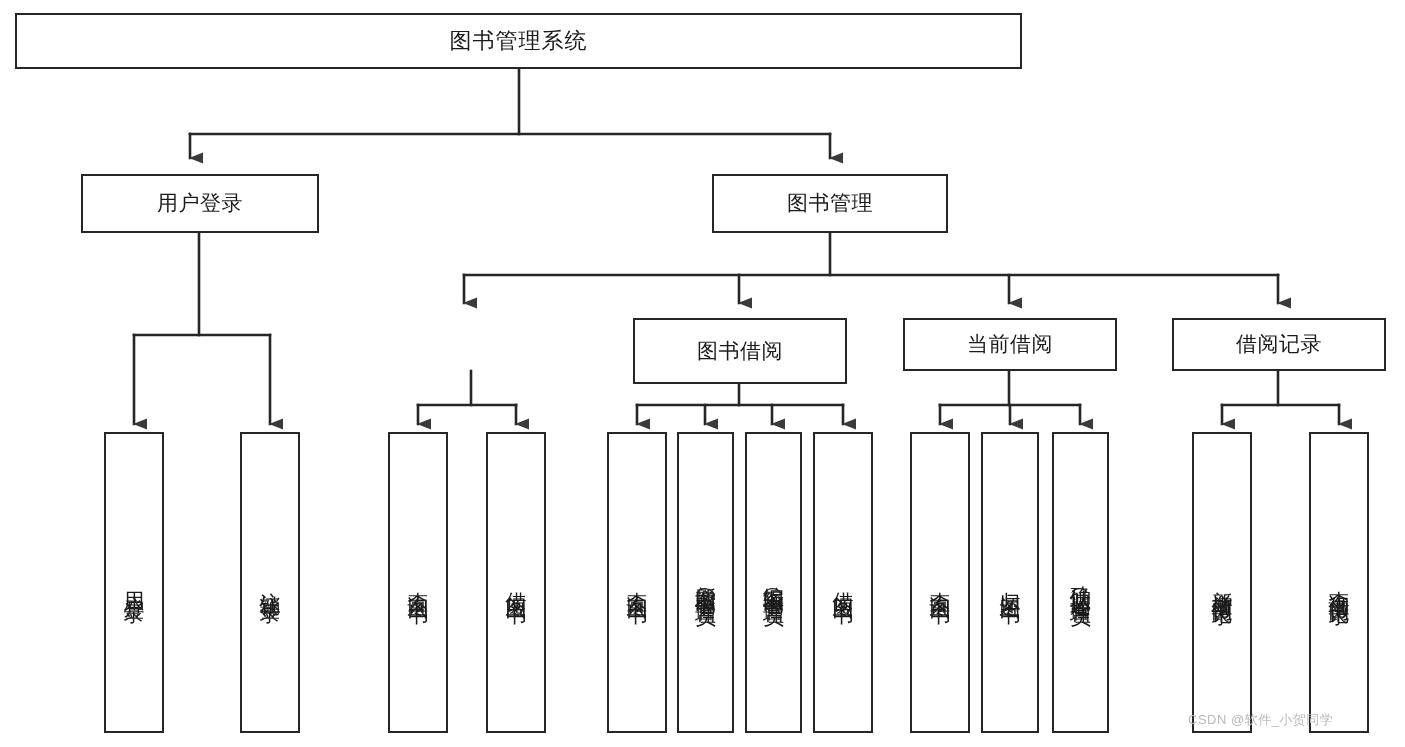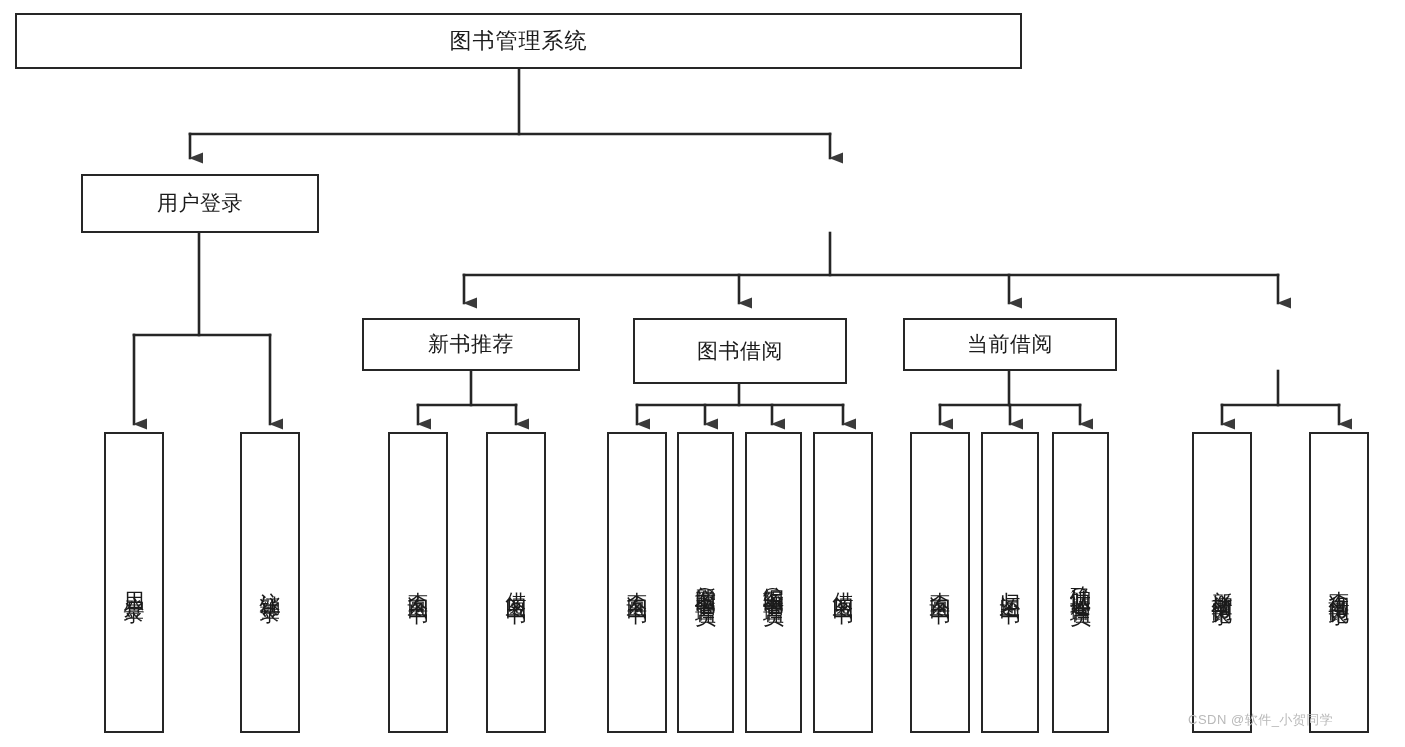--- a/index.html
+++ b/index.html
@@ -108,29 +108,32 @@
     </g>
   </svg>
 
   <div class="node h-node root" style="left:15px;top:13px;width:1007px;height:56px;">
     <span class="lbl">图书管理系统</span>
   </div>
 
   <div class="node h-node" style="left:81px;top:174px;width:238px;height:59px;">
     <span class="lbl">用户登录</span>
   </div>
+  <div class="node h-node" style="left:712px;top:174px;width:236px;height:59px;">
+    <span class="lbl">图书管理</span>
+  </div>
 
-  <div class="node h-node" style="left:362px;top:318px;width:218px;height:53px;">
-    <span class="lbl">新书推荐</span>
-  </div>
   <div class="node h-node" style="left:633px;top:318px;width:214px;height:66px;">
     <span class="lbl">图书借阅</span>
   </div>
   <div class="node h-node" style="left:903px;top:318px;width:214px;height:53px;">
     <span class="lbl">当前借阅</span>
+  </div>
+  <div class="node h-node" style="left:1172px;top:318px;width:214px;height:53px;">
+    <span class="lbl">借阅记录</span>
   </div>
 
   <div class="node v-node" style="left:104px;top:432px;width:60px;height:301px;">
     <span class="lbl">用户登录</span>
   </div>
   <div class="node v-node" style="left:240px;top:432px;width:60px;height:301px;">
     <span class="lbl">注销登录</span>
   </div>
 
   <div class="node v-node" style="left:388px;top:432px;width:60px;height:301px;">

